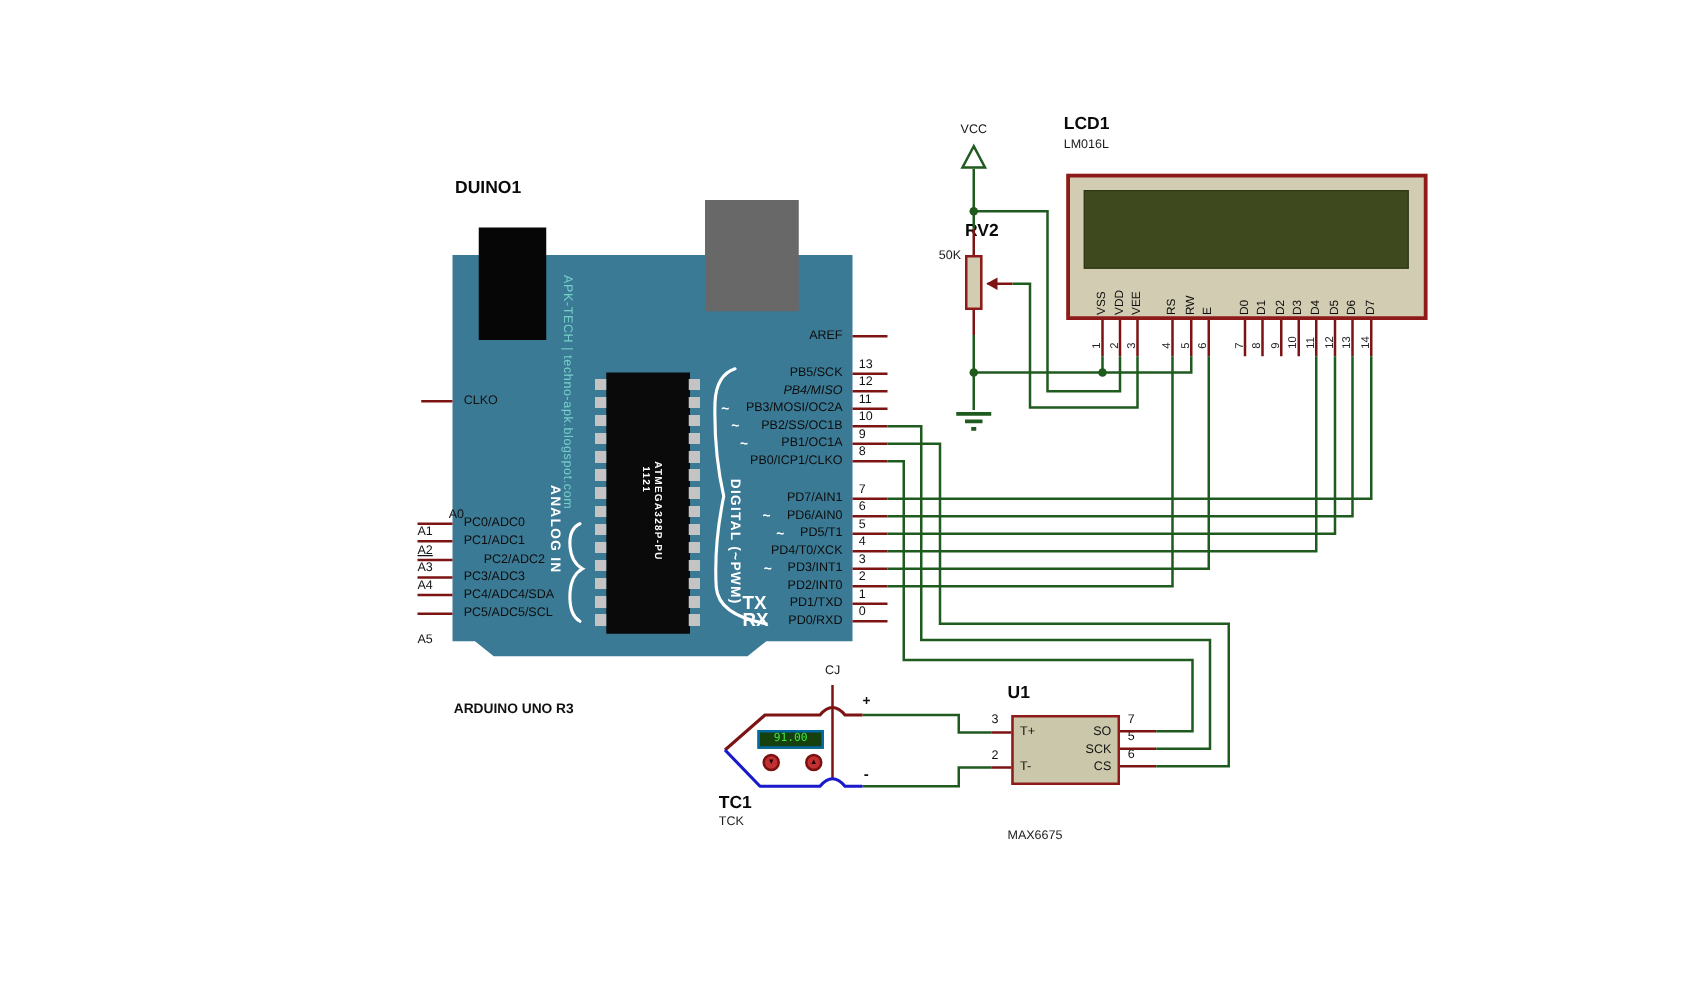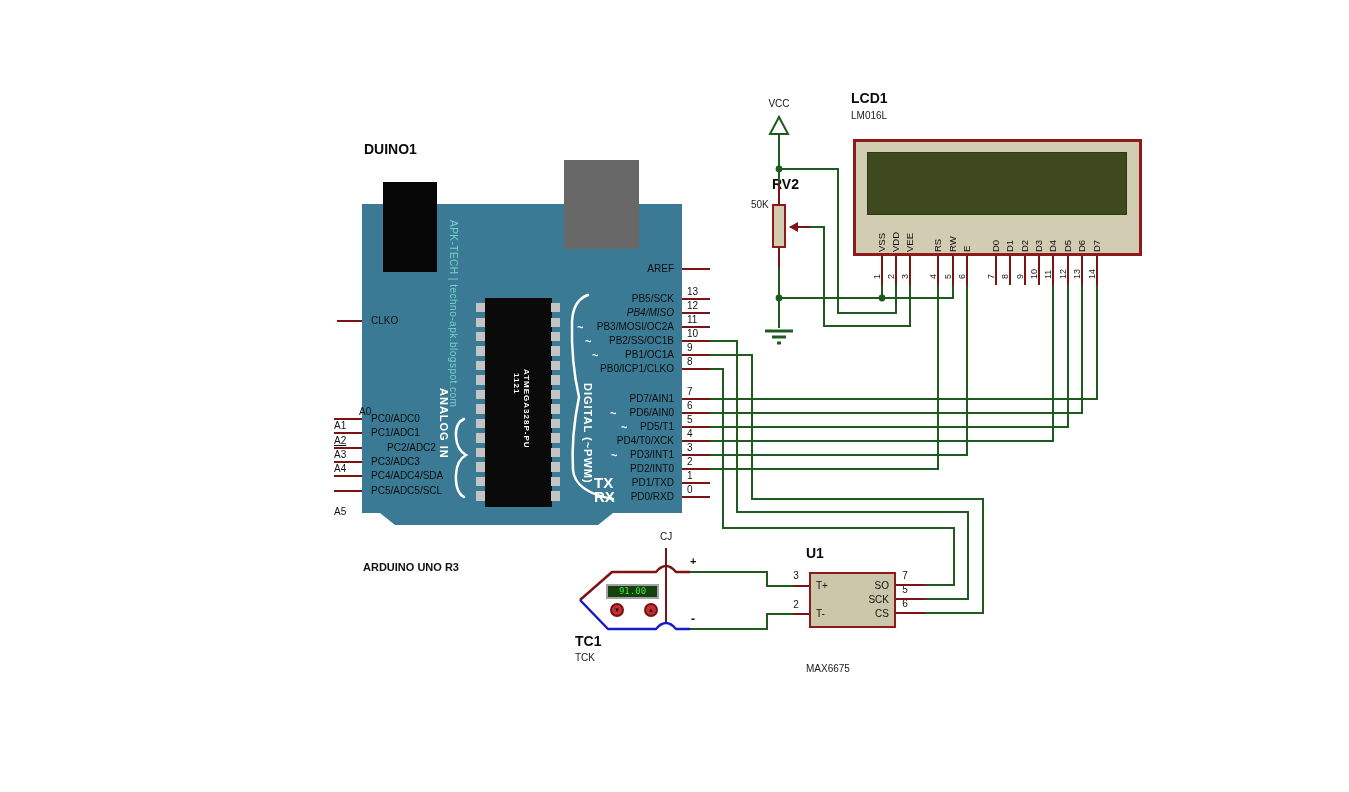--- a/index.html
+++ b/index.html
@@ -22,21 +22,21 @@
   .vnum{position:absolute;top:279px;transform-origin:0 0;transform:rotate(-90deg);
         font-size:9px;color:#222;white-space:nowrap;line-height:9px;}
   .brand{font-size:10px;color:#76d0ca;letter-spacing:0.5px;}
   .grouplbl{font-size:11px;font-weight:bold;color:#ffffff;letter-spacing:1px;}
   .chiptxt{font-size:8px;font-weight:bold;color:#fff;letter-spacing:1px;}
   .pads{position:absolute;width:9px;top:303px;height:198px;
         background:repeating-linear-gradient(to bottom,#c4c4c4 0 9px,transparent 9px 14.5px);}
   .knob{position:absolute;width:10px;height:10px;border-radius:50%;background:#c03030;
         border:2px solid #7a1010;color:#1a0505;font-size:7px;line-height:9px;text-align:center;}
   .disp{position:absolute;left:606px;top:584px;width:53px;height:15px;background:#16400e;
-        border:2px solid #a3a3a3;box-sizing:border-box;color:#3fe53f;
+        border:2px solid #0369a1;box-sizing:border-box;color:#3fe53f;
         font-family:"DejaVu Sans Mono",monospace;font-size:9px;line-height:11px;text-align:center;}
 </style>
 </head>
 <body>
 
 <div id="canvas">
 
   <svg width="1349" height="792">
     <polygon points="362,204 682,204 682,513 613,513 598,525 395,525 380,513 362,513" fill="#3b7a95"></polygon>
     <path d="M464,419 Q455,423 456,437 Q457,450 466,455 Q457,460 456,474 Q455,492 464,497" fill="none" stroke="#ffffff" stroke-width="2.5" stroke-linecap="round"></path>

